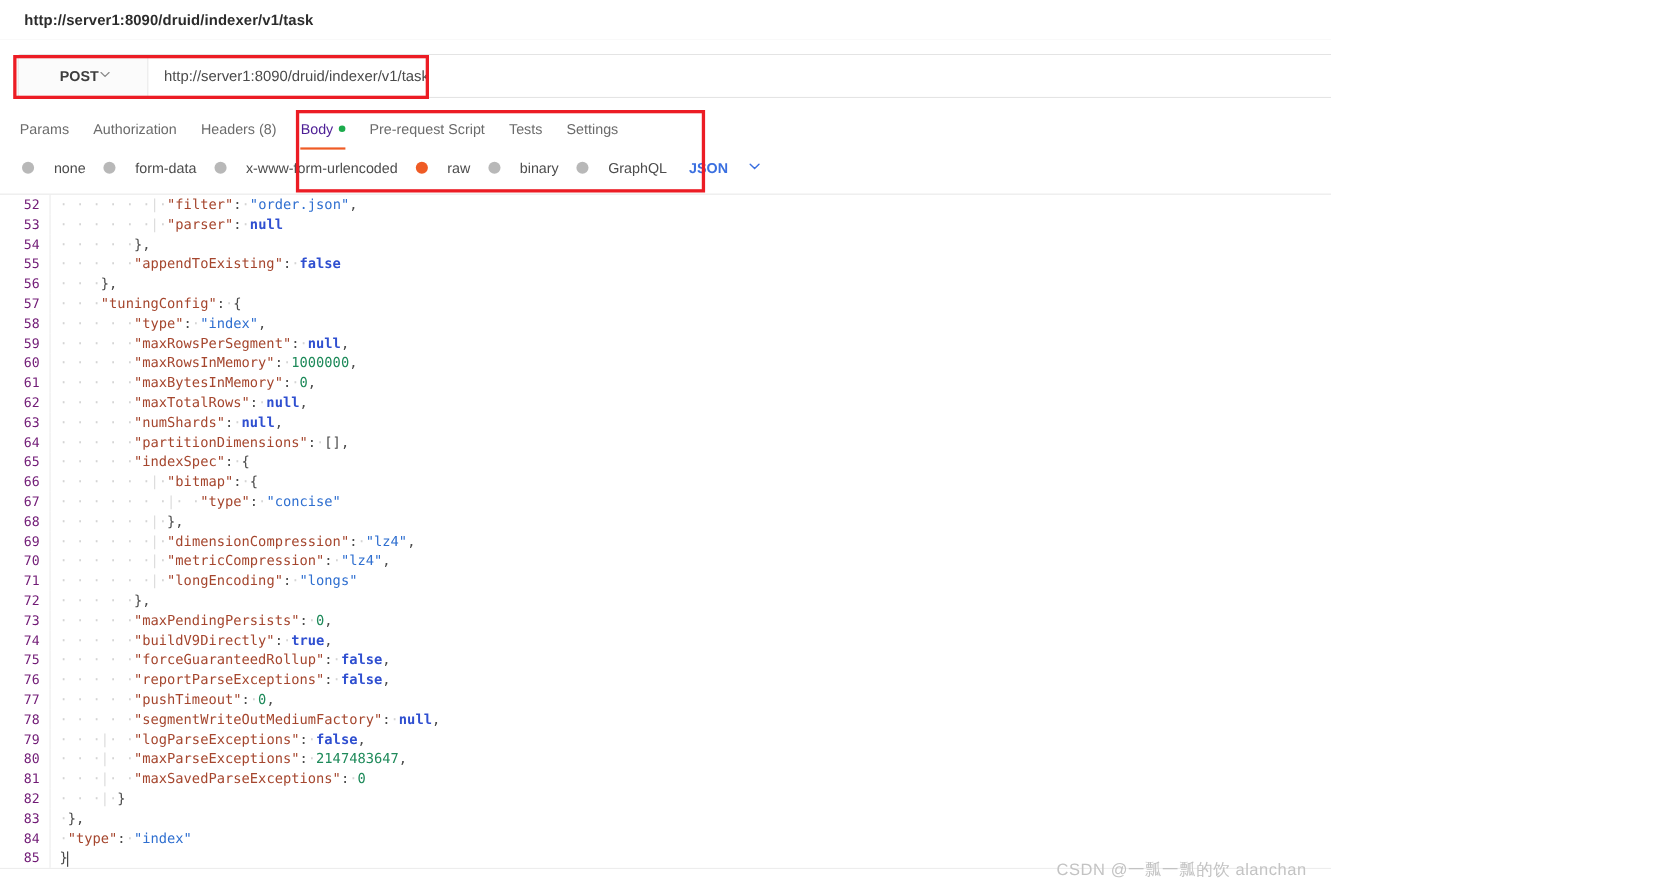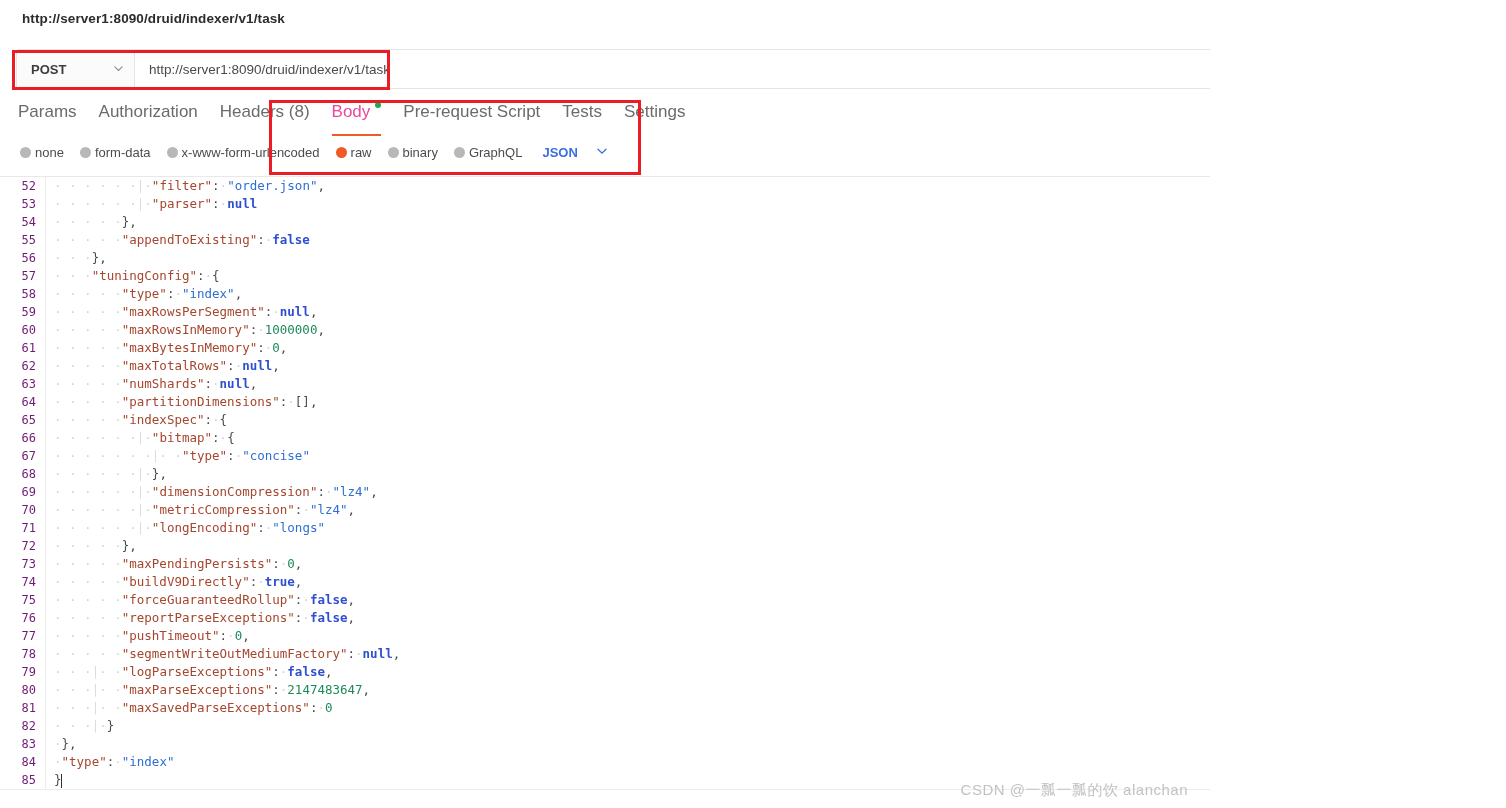--- a/index.html
+++ b/index.html
@@ -120,21 +120,21 @@
     border-radius: 3px;
     background: #fbfbfb;
     display: flex;
     align-items: stretch;
     box-sizing: border-box;
   }
   .method-select {
     width: 118px;
     display: flex;
     align-items: center;
-    justify-content: space-between;
+    justify-content: center;
     padding: 0 10px 0 14px;
     box-sizing: border-box;
     cursor: pointer;
     border-right: 1px solid #e4e4e4;
   }
   .method-label {
     font-size: 13px;
     font-weight: bold;
     color: #3d3d3d;
   }
@@ -176,32 +176,32 @@
   
   .tabs-row {
     position: absolute;
     left: 0; top: 102px;
     width: 1506px; height: 30px;
     display: flex;
     align-items: center;
   }
   .tab-item {
     position: relative;
-    font-size: 17px;
+    font-size: 13px;
     color: #6b6b6b;
     margin-right: 22px;
     cursor: pointer;
     height: 30px;
     display: flex;
-    align-items: flex-start;
+    align-items: center;
     gap: 5px;
     white-space: nowrap;
   }
   .tab-item:first-child { margin-left: 18px; }
-  .tab-item.active { color: #ec4899; }
+  .tab-item.active { color: #4c1d95; }
   .tab-item.active::after {
     content: "";
     position: absolute;
     left: 0; right: 0; bottom: -4px;
     height: 2px;
     background: #ef5b25;
   }
   .green-dot {
     width: 6px; height: 6px;
     border-radius: 50%;
@@ -221,21 +221,21 @@
   .bodytype-row {
     position: absolute;
     left: 0; top: 138px;
     width: 1506px; height: 28px;
     display: flex;
     align-items: center;
   }
   .radio-item {
     display: flex;
     align-items: center;
-    gap: 4px;
+    gap: 18px;
     margin-right: 16px;
     font-size: 13px;
     color: #4c4c4c;
     cursor: pointer;
     white-space: nowrap;
   }
   .radio-item:first-child { margin-left: 20px; }
   .radio-dot {
     width: 11px; height: 11px;
     border-radius: 50%;

